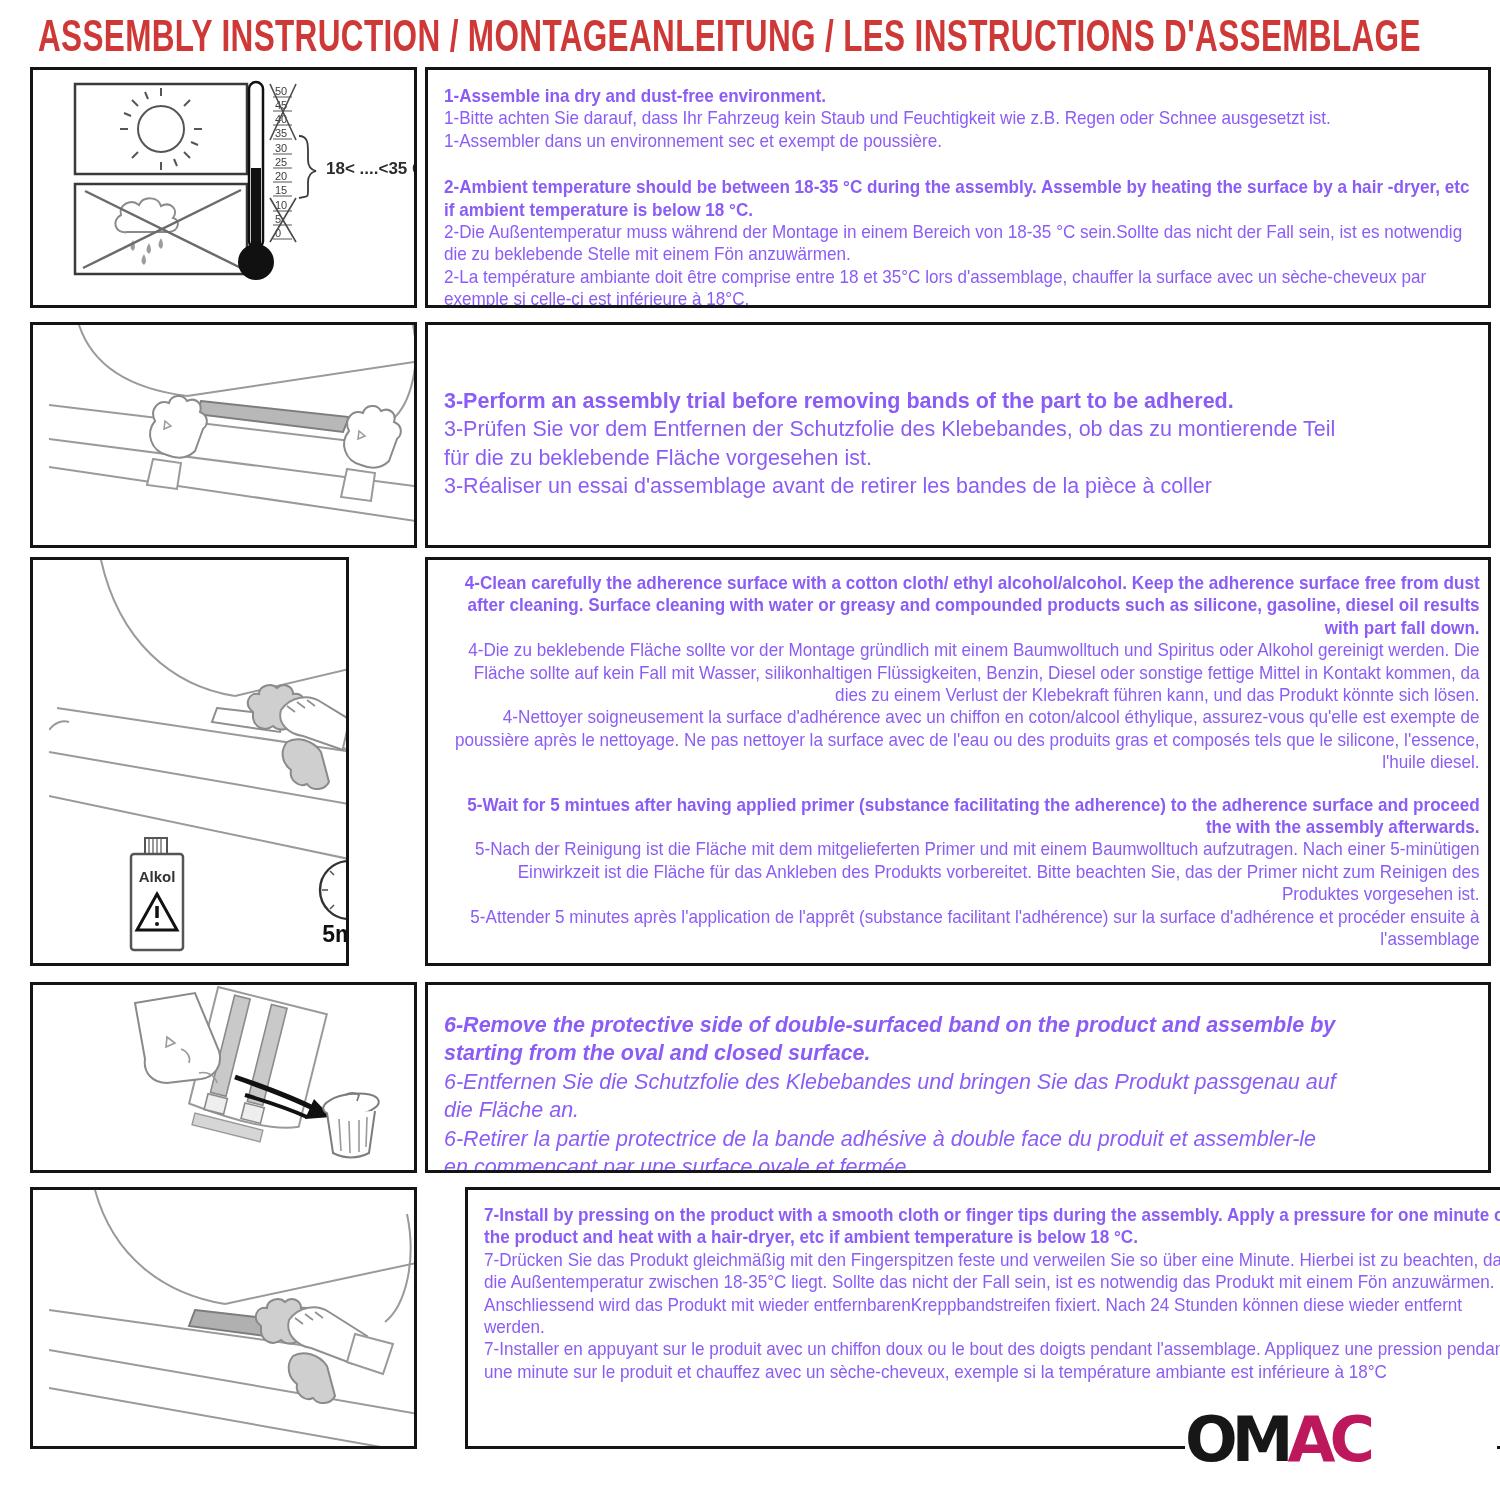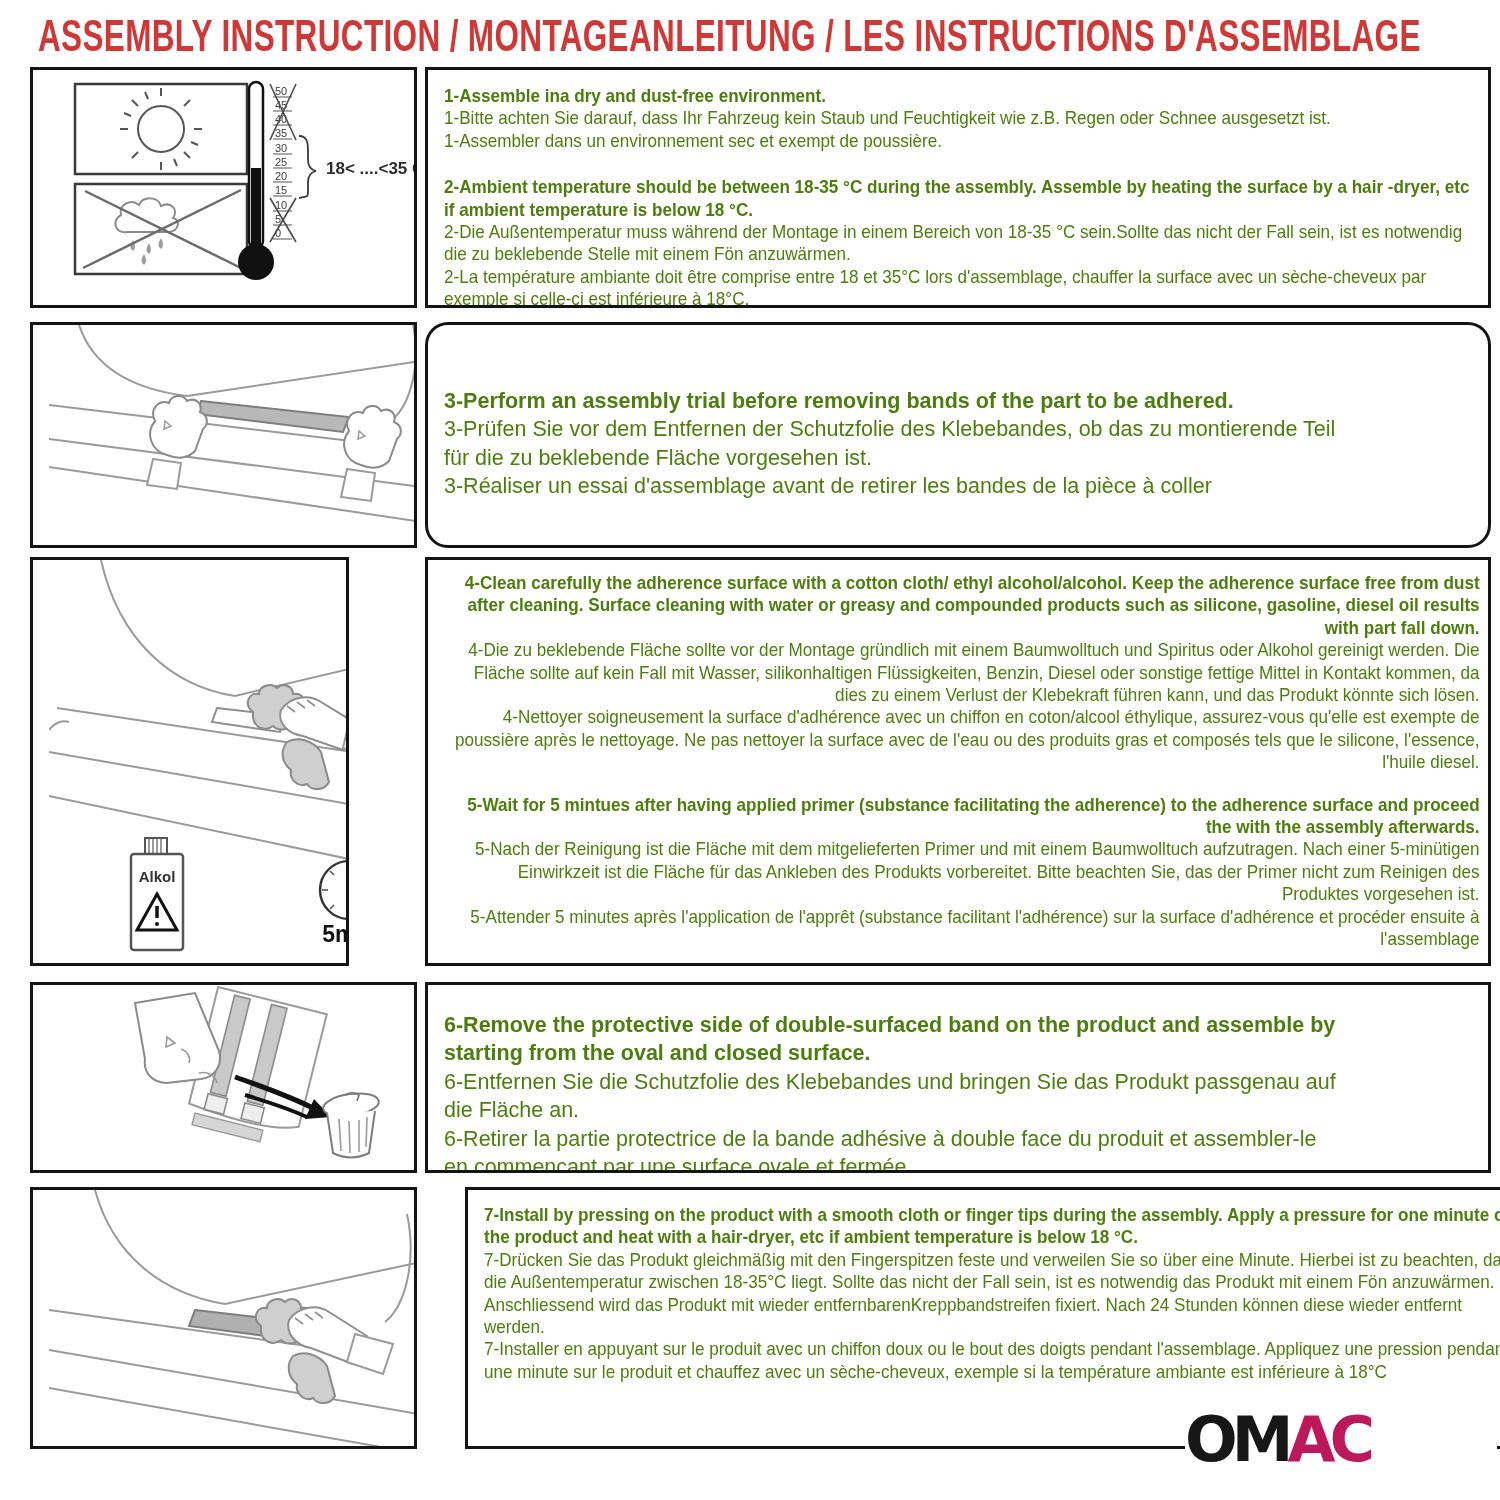--- a/index.html
+++ b/index.html
@@ -9,33 +9,33 @@
          white-space:nowrap;transform:scaleX(0.70);transform-origin:left top;letter-spacing:0.5px;}
   .box{position:absolute;border:3px solid #141414;background:#fff;box-sizing:border-box;overflow:hidden;padding-left:16px;}
   
   .r1i{left:30px;top:67px;width:387px;height:241px;}
   .r1t{left:425px;top:67px;width:1066px;height:241px;}
   .r2i{left:30px;top:322px;width:387px;height:226px;}
   .r2t{left:425px;top:322px;width:1066px;height:226px;}
   .r3i{left:30px;top:557px;width:319px;height:409px;}
   .r3t{left:425px;top:557px;width:1066px;height:409px;text-align:right;}
   .r4i{left:30px;top:982px;width:387px;height:191px;}
-  .r4t{left:425px;top:982px;width:1066px;height:191px;}
+  .r4t{left:425px;top:982px;width:1066px;height:191px;font-style:italic;}
   .r5i{left:30px;top:1187px;width:387px;height:262px;}
   .r5t{left:425px;top:1187px;width:1066px;height:262px;}
   
-  .txt{padding:14px 12px 8px 16px;color:#4d7c0f;}
+  .txt{padding:14px 12px 8px 16px;color:#8b5cf6;}
   .cond .shrink{width:111.5%;transform:scaleX(0.9);transform-origin:0 0;}
   .cond p{margin:0;font-size:19px;line-height:1.18;}
   .big p{margin:0;font-size:21.5px;line-height:1.32;}
   p.b{font-weight:bold;}
   .gap{margin-top:24px !important;}
   .gap3{margin-top:20px !important;}
   .r1t.txt{padding-top:15px;}
-  .r2t.txt{padding-top:62px;padding-right:140px;border-radius:23px;}
+  .r2t.txt{padding-top:62px;padding-right:140px;}
   .r3t.txt{padding-top:12px;}
   .r4t.txt{padding-top:26px;padding-right:150px;}
   .r5t.txt{margin-left:40px;}
   .illus svg{display:block;}
   
   .logo{position:absolute;left:1185px;top:1392px;width:312px;height:96px;background:#fff;
         display:flex;align-items:center;z-index:6;
         font-size:62px;font-weight:800;letter-spacing:-6px;line-height:1;
         font-family:"DejaVu Sans", sans-serif;}
   .logo .blk{color:#171717;}

